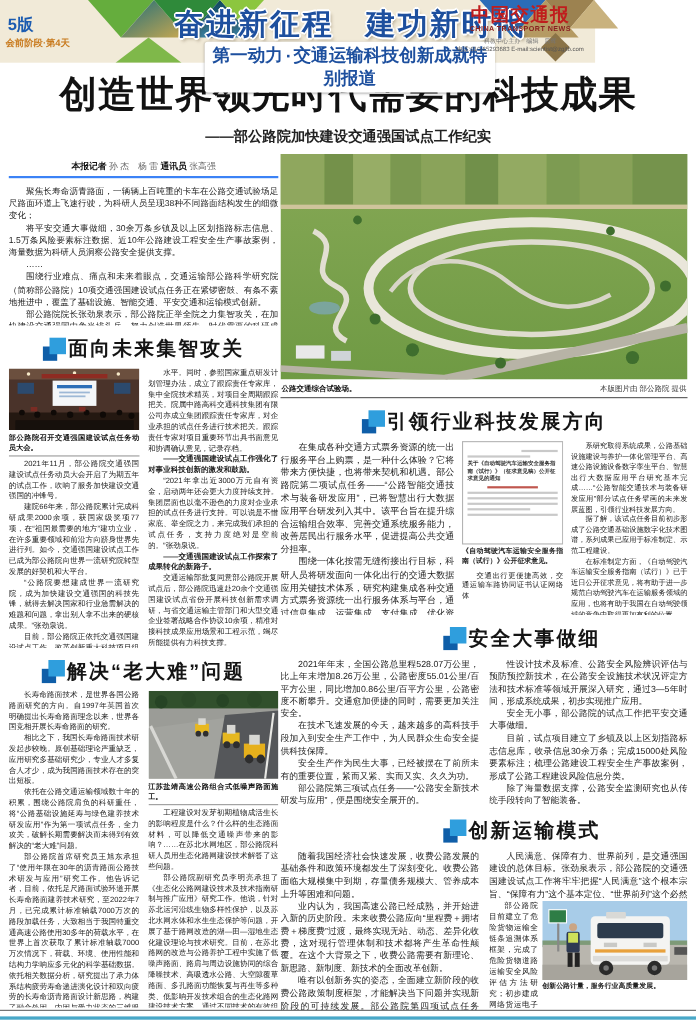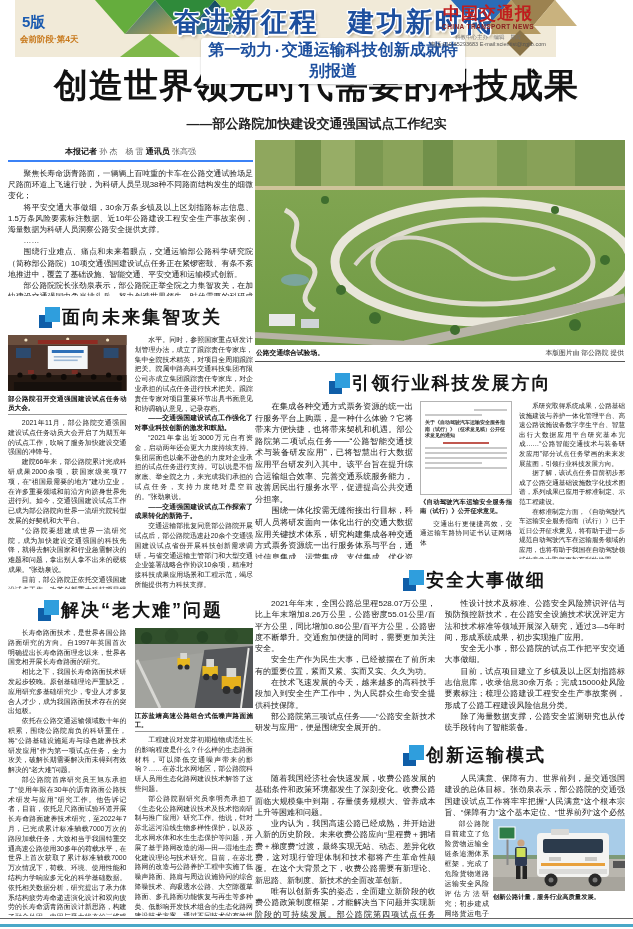--- a/index.html
+++ b/index.html
@@ -1,20 +1,20 @@
 <!DOCTYPE html>
 <html><head>
 <meta charset="utf-8">
 <style>
   html,body{margin:0;padding:0;}
   body{width:633px;height:929px;position:relative;background:#ffffff;overflow:hidden;
        font-family:"Liberation Sans","DejaVu Sans",sans-serif;color:#222;}
 
   
-  .banner{position:absolute;left:15px;top:0;width:541px;height:57px;background:#f1ead8;}
+  .banner{position:absolute;left:0;top:0;width:541px;height:57px;background:#f1ead8;}
   .banner-deco{position:absolute;left:0;top:0;width:633px;height:57px;}
   .page-badge{position:absolute;left:7px;top:13px;font-size:15px;font-weight:bold;color:#1b5bb0;z-index:3;}
   .stage{position:absolute;left:5px;top:34px;font-size:8.5px;font-weight:bold;color:#c8791c;z-index:3;}
   .slogan{position:absolute;left:150px;top:4px;width:336px;text-align:center;z-index:3;
           font-size:27px;font-weight:900;color:#1d4f9e;letter-spacing:2px;
           text-shadow:-1.5px 0 #fff,1.5px 0 #fff,0 -1.5px #fff,0 1.5px #fff,
                       -1px -1px #fff,1px 1px #fff,-1px 1px #fff,1px -1px #fff,
                       2px 3px 3px rgba(70,50,15,.35);}
   .ribbon{position:absolute;left:186px;top:38px;width:264px;z-index:3;text-align:center;
           background:#ffffff;border-radius:3px;padding:2px 0;font-size:16px;font-weight:bold;
@@ -340,22 +340,22 @@
   <div class="sec-head shift">
     <span class="sq-icon">
         <span class="back"></span>
         <span class="front"></span>
       </span>
     <span class="txt">安全大事做细</span>
   </div>
   <div class="s4-content">
     <div class="medcol plist">
         <p class="para">2021年年末，全国公路总里程528.07万公里，比上年末增加8.26万公里，公路密度55.01公里/百平方公里，同比增加0.86公里/百平方公里，公路密度不断攀升。交通愈加便捷的同时，需要更加关注安全。</p>
+        <p class="para">在技术飞速发展的今天，越来越多的高科技手段加入到安全生产工作中，为人民群众生命安全提供科技保障。</p>
         <p class="para">安全生产作为民生大事，已经被摆在了前所未有的重要位置，紧而又紧、实而又实、久久为功。</p>
-        <p class="para">在技术飞速发展的今天，越来越多的高科技手段加入到安全生产工作中，为人民群众生命安全提供科技保障。</p>
         <p class="para">部公路院第三项试点任务——“公路安全新技术研发与应用”，便是围绕安全展开的。</p>
       </div>
     <div class="medcol plist">
         <p class="para">性设计技术及标准、公路安全风险辨识评估与预防预控新技术，在公路安全设施技术状况评定方法和技术标准等领域开展深入研究，通过3—5年时间，形成系统成果，初步实现推广应用。</p>
         <p class="para">安全无小事，部公路院的试点工作把平安交通大事做细。</p>
         <p class="para">目前，试点项目建立了乡镇及以上区划指路标志信息库，收录信息30余万条；完成15000处风险要素标注；梳理公路建设工程安全生产事故案例，形成了公路工程建设风险信息分类。</p>
         <p class="para">除了海量数据支撑，公路安全监测研究也从传统手段转向了智能装备。</p>
         <p class="para">目前，部公路院科研人员正在研发公路基础设施无损检测诊断评估机器人，包括“飞行人”“行走人”“爬行人”。</p>
       </div>
   </div>

